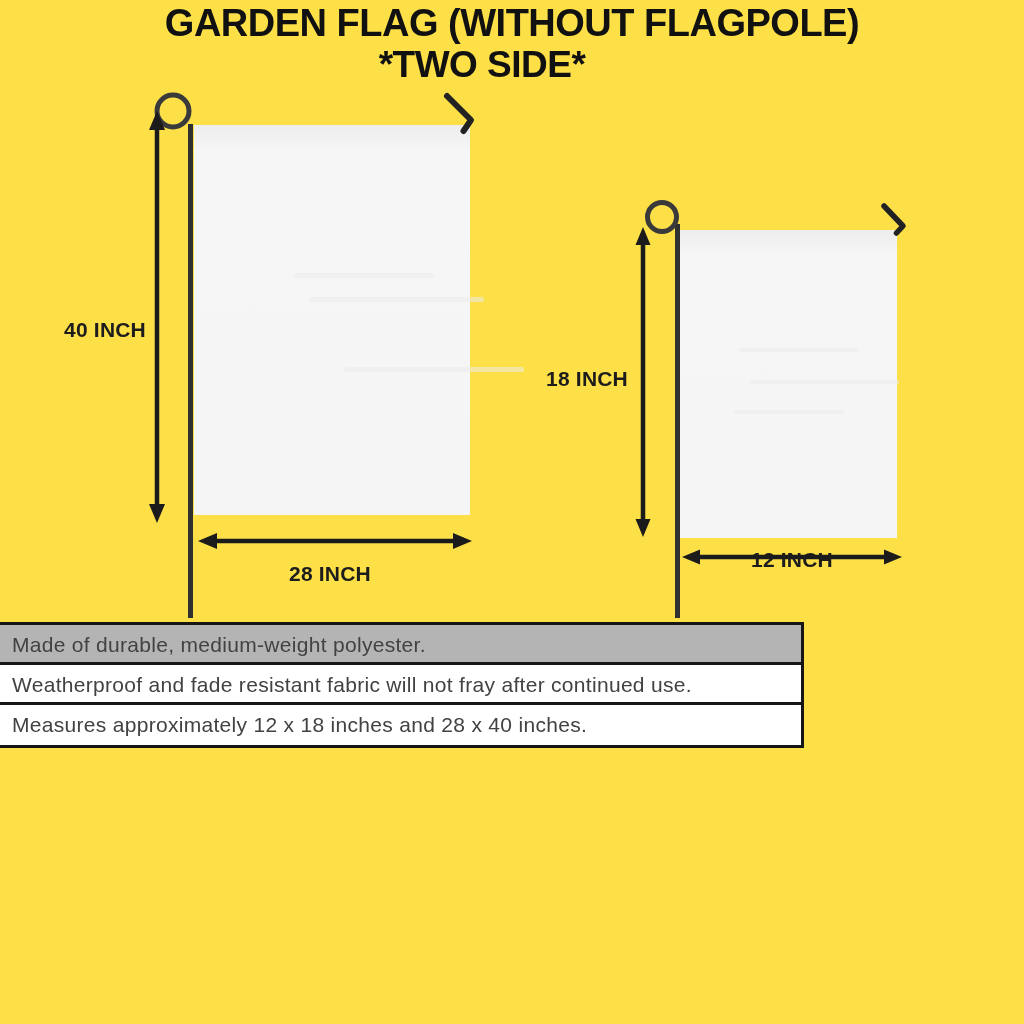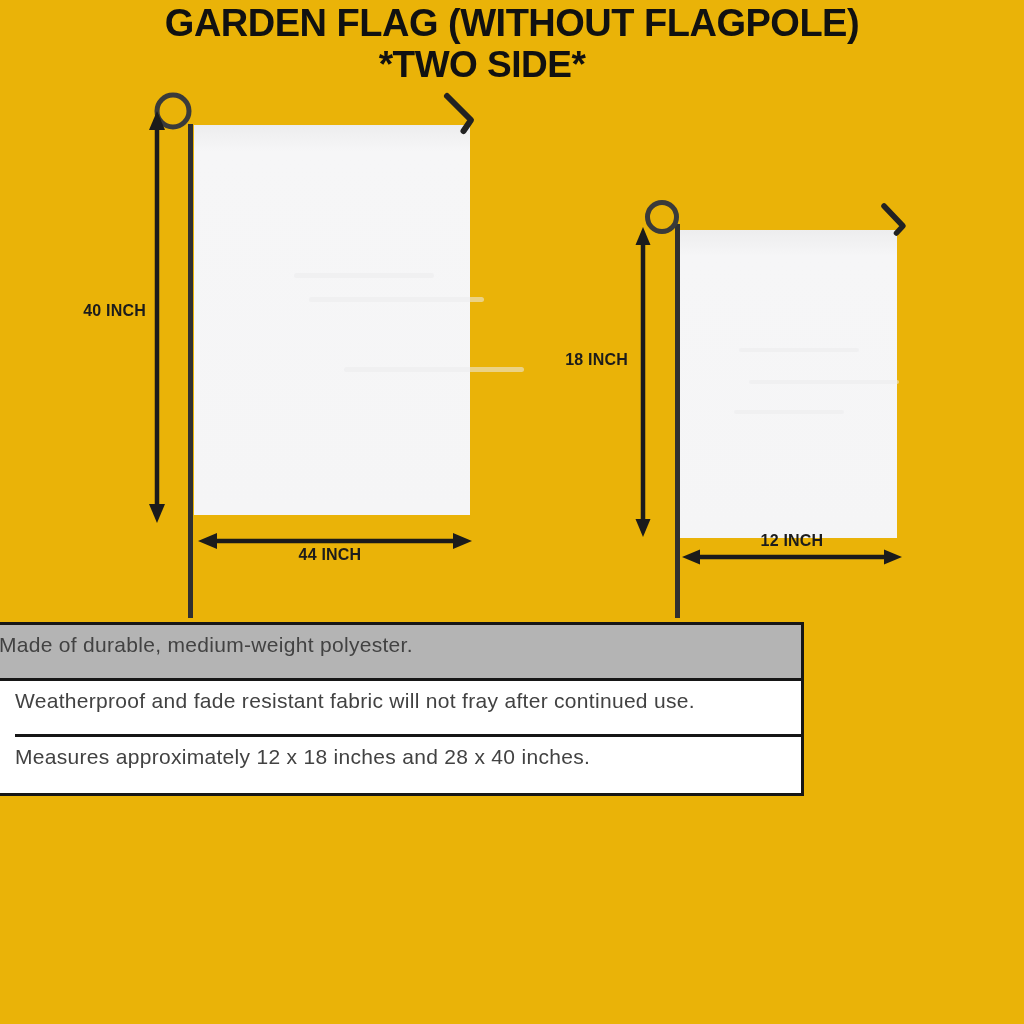--- a/index.html
+++ b/index.html
@@ -1,17 +1,17 @@
 <!DOCTYPE html>
 <html><head>
 <meta charset="utf-8">
 <style>
   html,body{margin:0;padding:0;background:#ffffff;}
   .stage{
-    position:relative;width:1024px;height:1024px;background:#eab308;
+    position:relative;width:1024px;height:1024px;background:#fde047;
     overflow:hidden;font-family:"Liberation Sans",sans-serif;
   }
   
   .title-line1{
     position:absolute;top:2px;left:0;width:1024px;text-align:center;
     font-size:38px;font-weight:800;letter-spacing:-0.5px;color:#111;margin:0;
   }
   .title-line2{
     position:absolute;top:44px;left:0;width:1024px;text-align:center;
     font-size:37px;font-weight:800;letter-spacing:-0.5px;color:#111;margin:0;
@@ -28,39 +28,39 @@
   .flag-large .fold1{left:100px;top:148px;width:140px;height:5px;}
   .flag-large .fold2{left:115px;top:172px;width:175px;height:5px;}
   .flag-large .fold3{left:150px;top:242px;width:180px;height:5px;}
   .flag-small .fold1{left:60px;top:118px;width:120px;height:4px;}
   .flag-small .fold2{left:70px;top:150px;width:150px;height:4px;}
   .flag-small .fold3{left:55px;top:180px;width:110px;height:4px;}
   
   svg.lineart{position:absolute;left:0;top:0;width:1024px;height:1024px;pointer-events:none;}
   
   .dim-label{
-    position:absolute;font-size:16px;font-weight:700;color:#1c1c1c;
-    letter-spacing:0.2px;white-space:nowrap;
+    position:absolute;font-size:21px;font-weight:700;color:#1c1c1c;
+    letter-spacing:0.2px;white-space:nowrap;margin-top:16px;
   }
   .lbl-40{left:26px;top:302px;width:120px;text-align:right;}
   .lbl-28{left:260px;top:546px;width:140px;text-align:center;}
   .lbl-18{left:508px;top:351px;width:120px;text-align:right;}
   .lbl-12{left:722px;top:532px;width:140px;text-align:center;}
   
   .spec-table{
     position:absolute;left:-4px;top:622px;width:802px;
     border:3px solid #161616;background:#fff;
   }
   .spec-row{
-    height:56px;box-sizing:border-box;
+    height:40px;box-sizing:border-box;
     font-size:21px;color:#424242;letter-spacing:0.3px;
-    padding:8px 10px 0 0;overflow:hidden;
+    padding:8px 10px 0 13px;overflow:hidden;
   }
   .spec-row.shaded{background:#b4b4b4;}
-  .spec-row.plain{background:#ffffff;margin-left:16px;}
+  .spec-row.plain{background:#ffffff;}
   .spec-row:not(:last-child){border-bottom:3px solid #161616;}
 </style>
 </head>
 <body>
 
 <div class="stage">
 
   <h1 class="title-line1">GARDEN FLAG (WITHOUT FLAGPOLE)</h1>
   <h2 class="title-line2">*TWO SIDE*</h2>
 
@@ -104,21 +104,21 @@
     </g>
 
     <g fill="#1b1b1b" stroke="#1b1b1b">
       <line x1="697" y1="557" x2="887" y2="557" stroke-width="4.5"></line>
       <polygon points="682,557 700,549.5 700,564.5" stroke="none"></polygon>
       <polygon points="902,557 884,549.5 884,564.5" stroke="none"></polygon>
     </g>
   </svg>
 
   <div class="dim-label lbl-40">40 INCH</div>
-  <div class="dim-label lbl-28">44 INCH</div>
+  <div class="dim-label lbl-28">28 INCH</div>
   <div class="dim-label lbl-18">18 INCH</div>
   <div class="dim-label lbl-12">12 INCH</div>
 
   <div class="spec-table">
     <div class="spec-row shaded">Made of durable, medium-weight polyester.</div>
     <div class="spec-row plain">Weatherproof and fade resistant fabric will not fray after continued use.</div>
     <div class="spec-row plain">Measures approximately 12 x 18 inches and 28 x 40 inches.</div>
   </div>
 
 </div>

